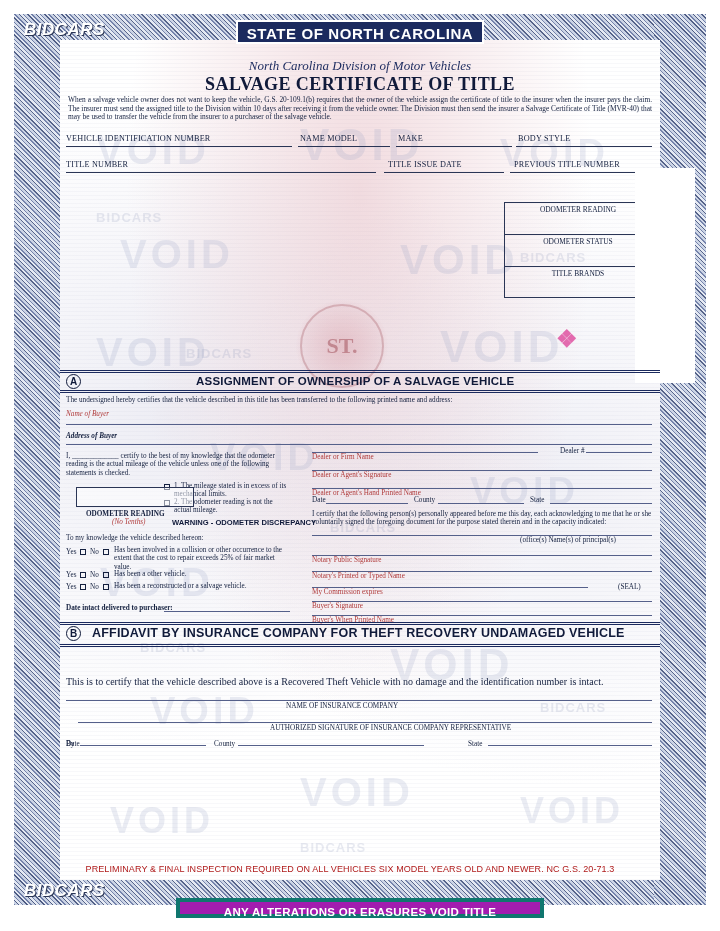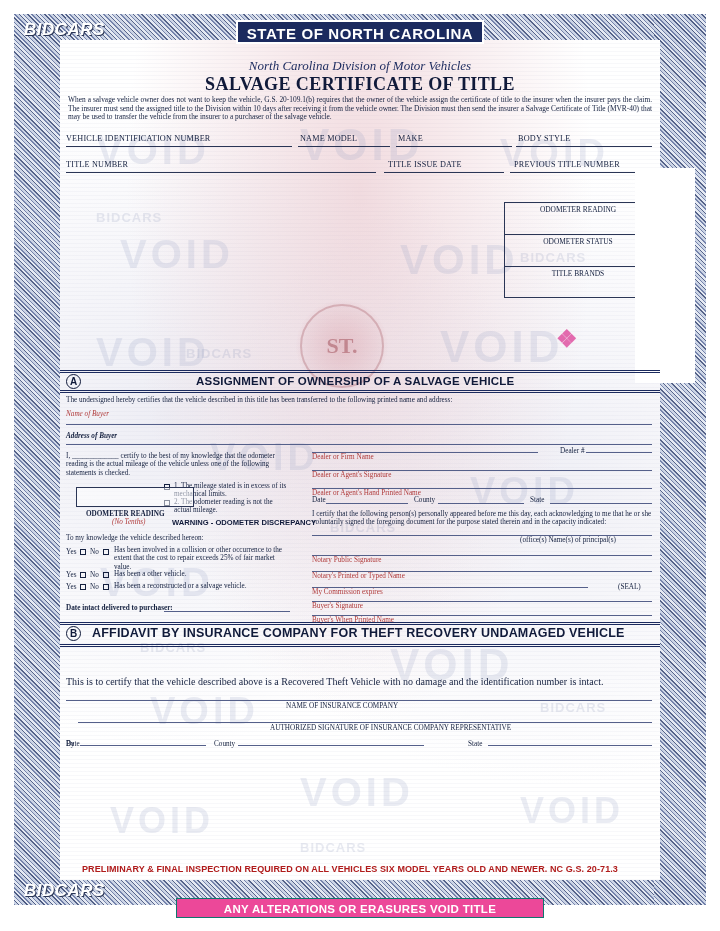--- a/index.html
+++ b/index.html
@@ -248,38 +248,38 @@
     font-size: 7.6px;
     color: #101a3a;
   }
 
   
   #prelim {
     position: absolute;
     left: 60px; top: 864px; width: 580px;
     text-align: center;
     font-family: "Liberation Sans", sans-serif;
-    font-weight: 700;
+    font-weight: 400;
     font-size: 9px;
     color: #b01b1b;
     letter-spacing: .1px;
   }
   #alter-banner {
     position: absolute;
     left: 176px; top: 898px;
     width: 368px; height: 20px;
-    background: #ec4899;
+    background: #a21caf;
     color: #ffffff;
     font-family: "Liberation Sans", sans-serif;
     font-weight: 700;
     font-size: 11.5px;
     text-align: center;
     line-height: 20px;
     letter-spacing: .3px;
-    border: 1px solid #0f766e;
+    border: 4px solid #0f766e;
   }
   #no-label {
     position: absolute;
     right: 18px; top: 906px;
     font-family: "Liberation Sans", sans-serif;
     font-size: 8px;
     color: #ffffff;
   }
 
   

